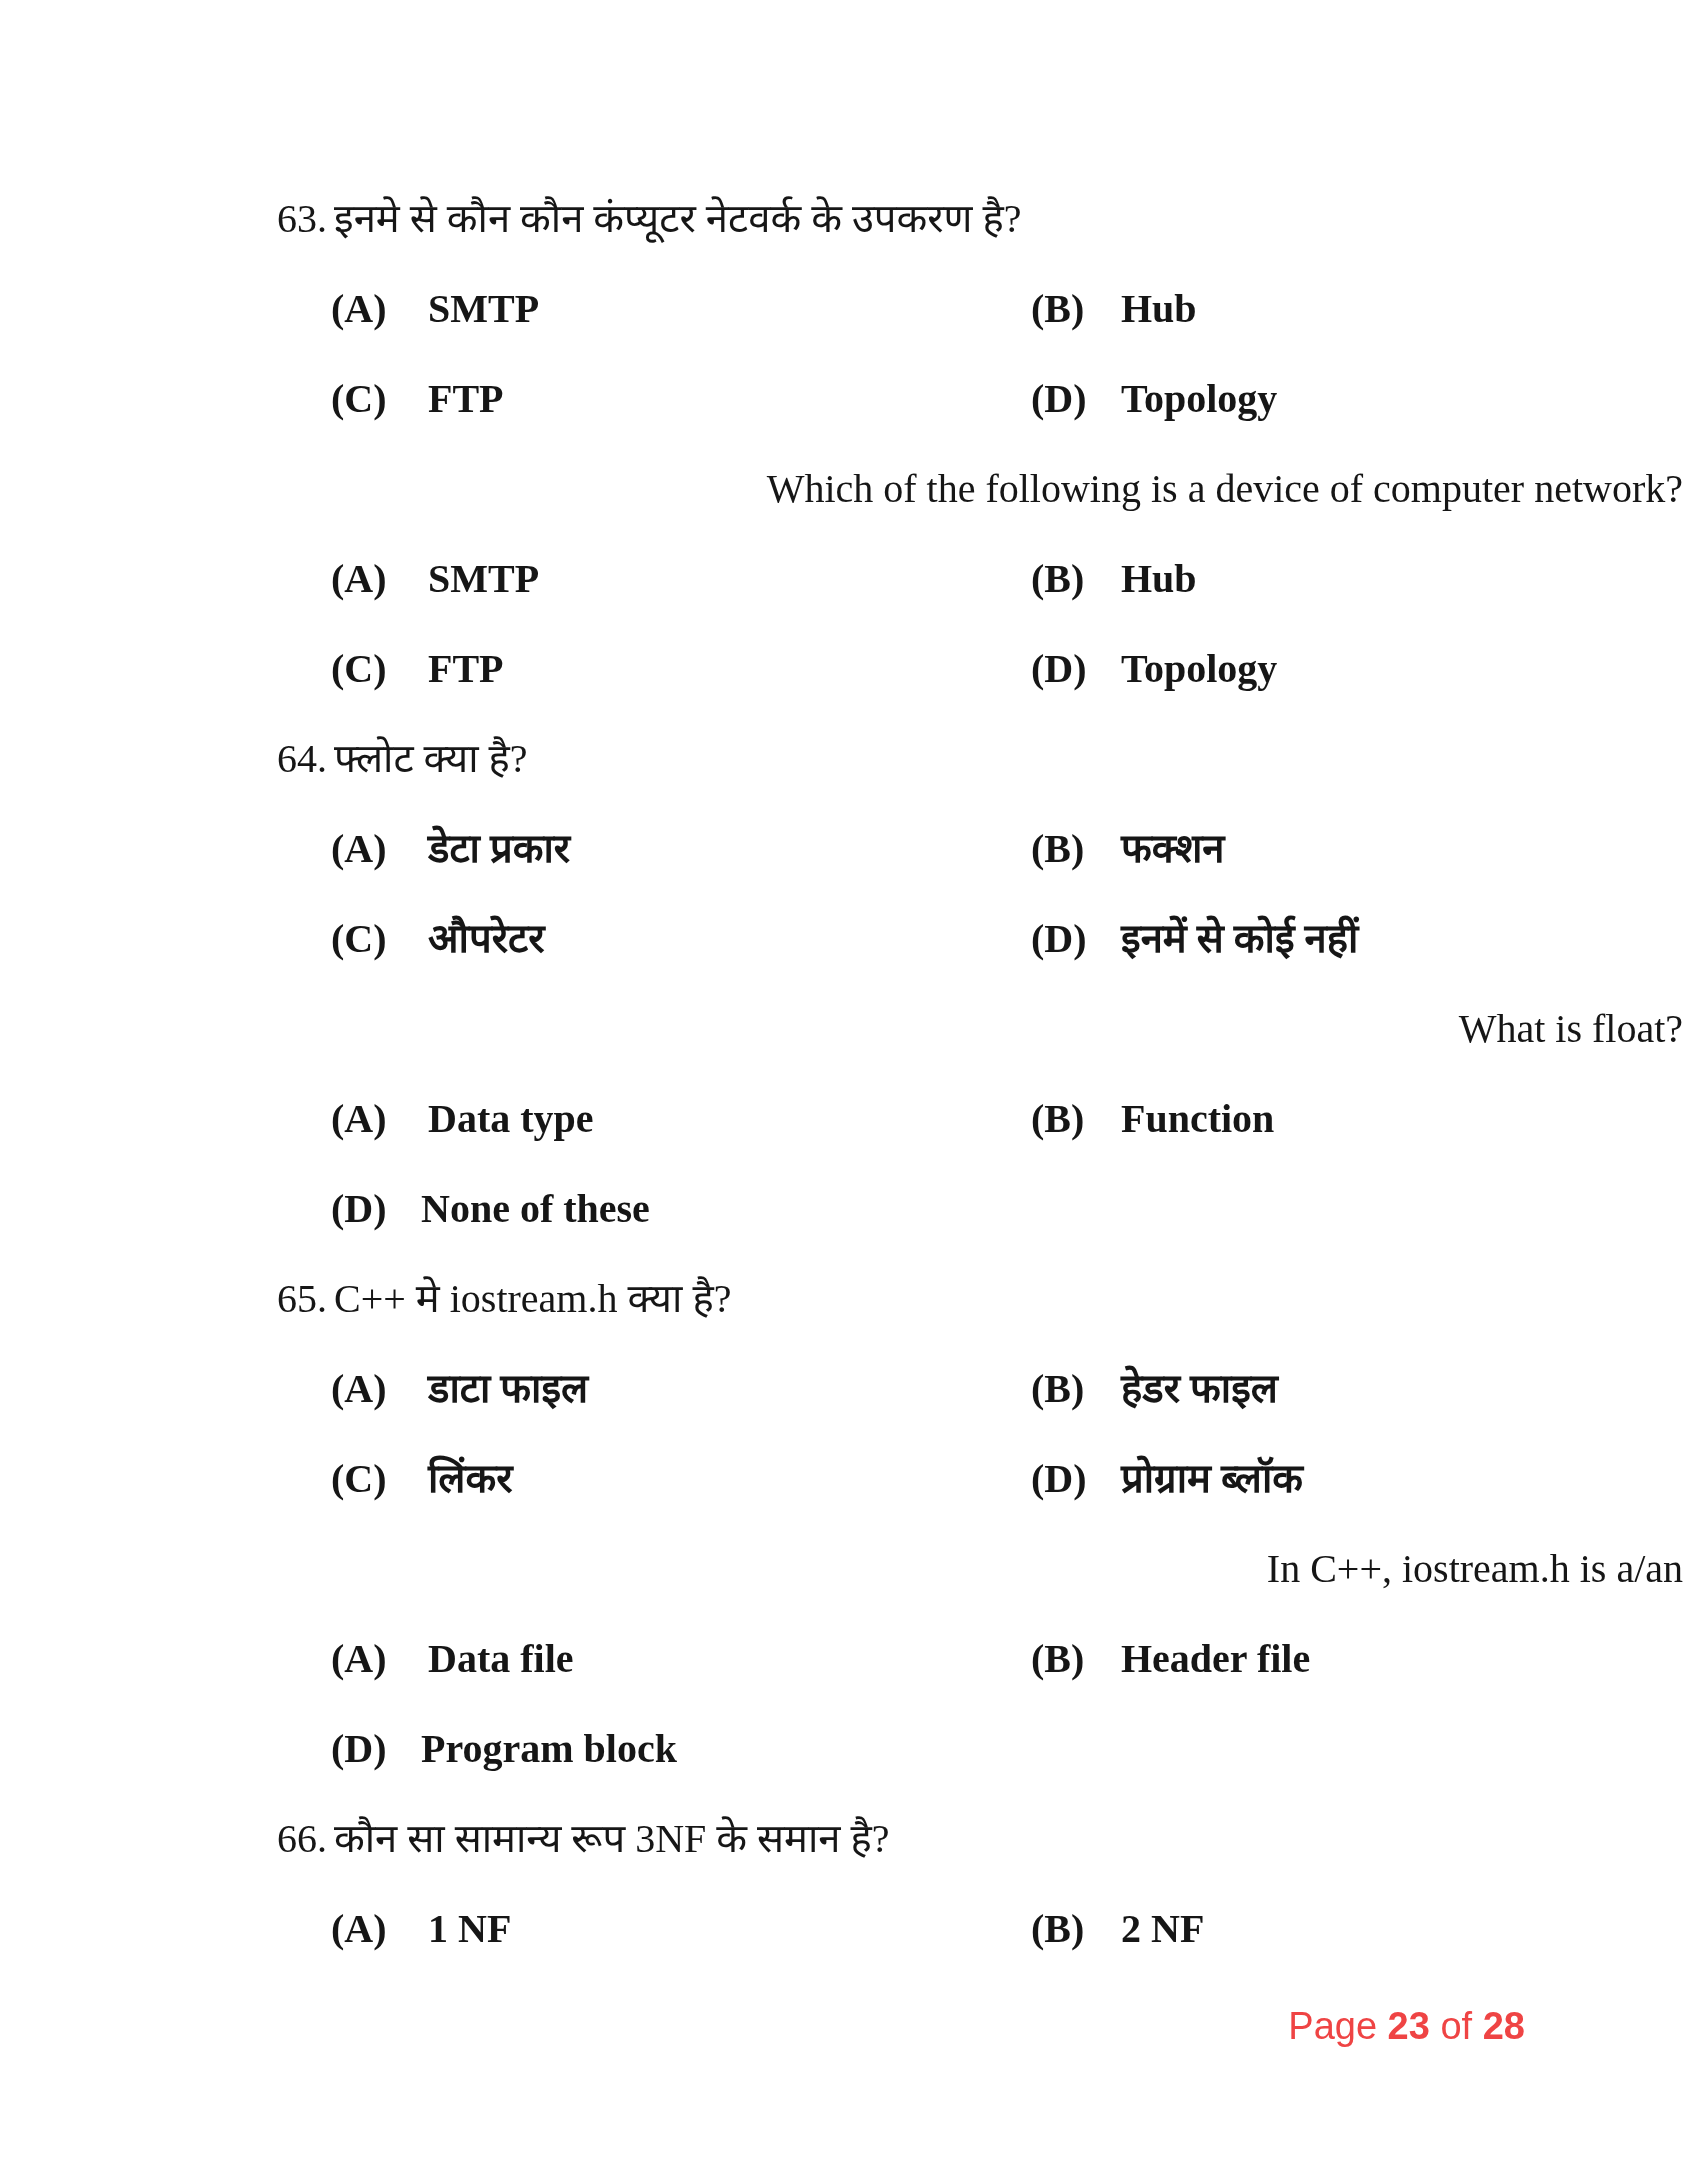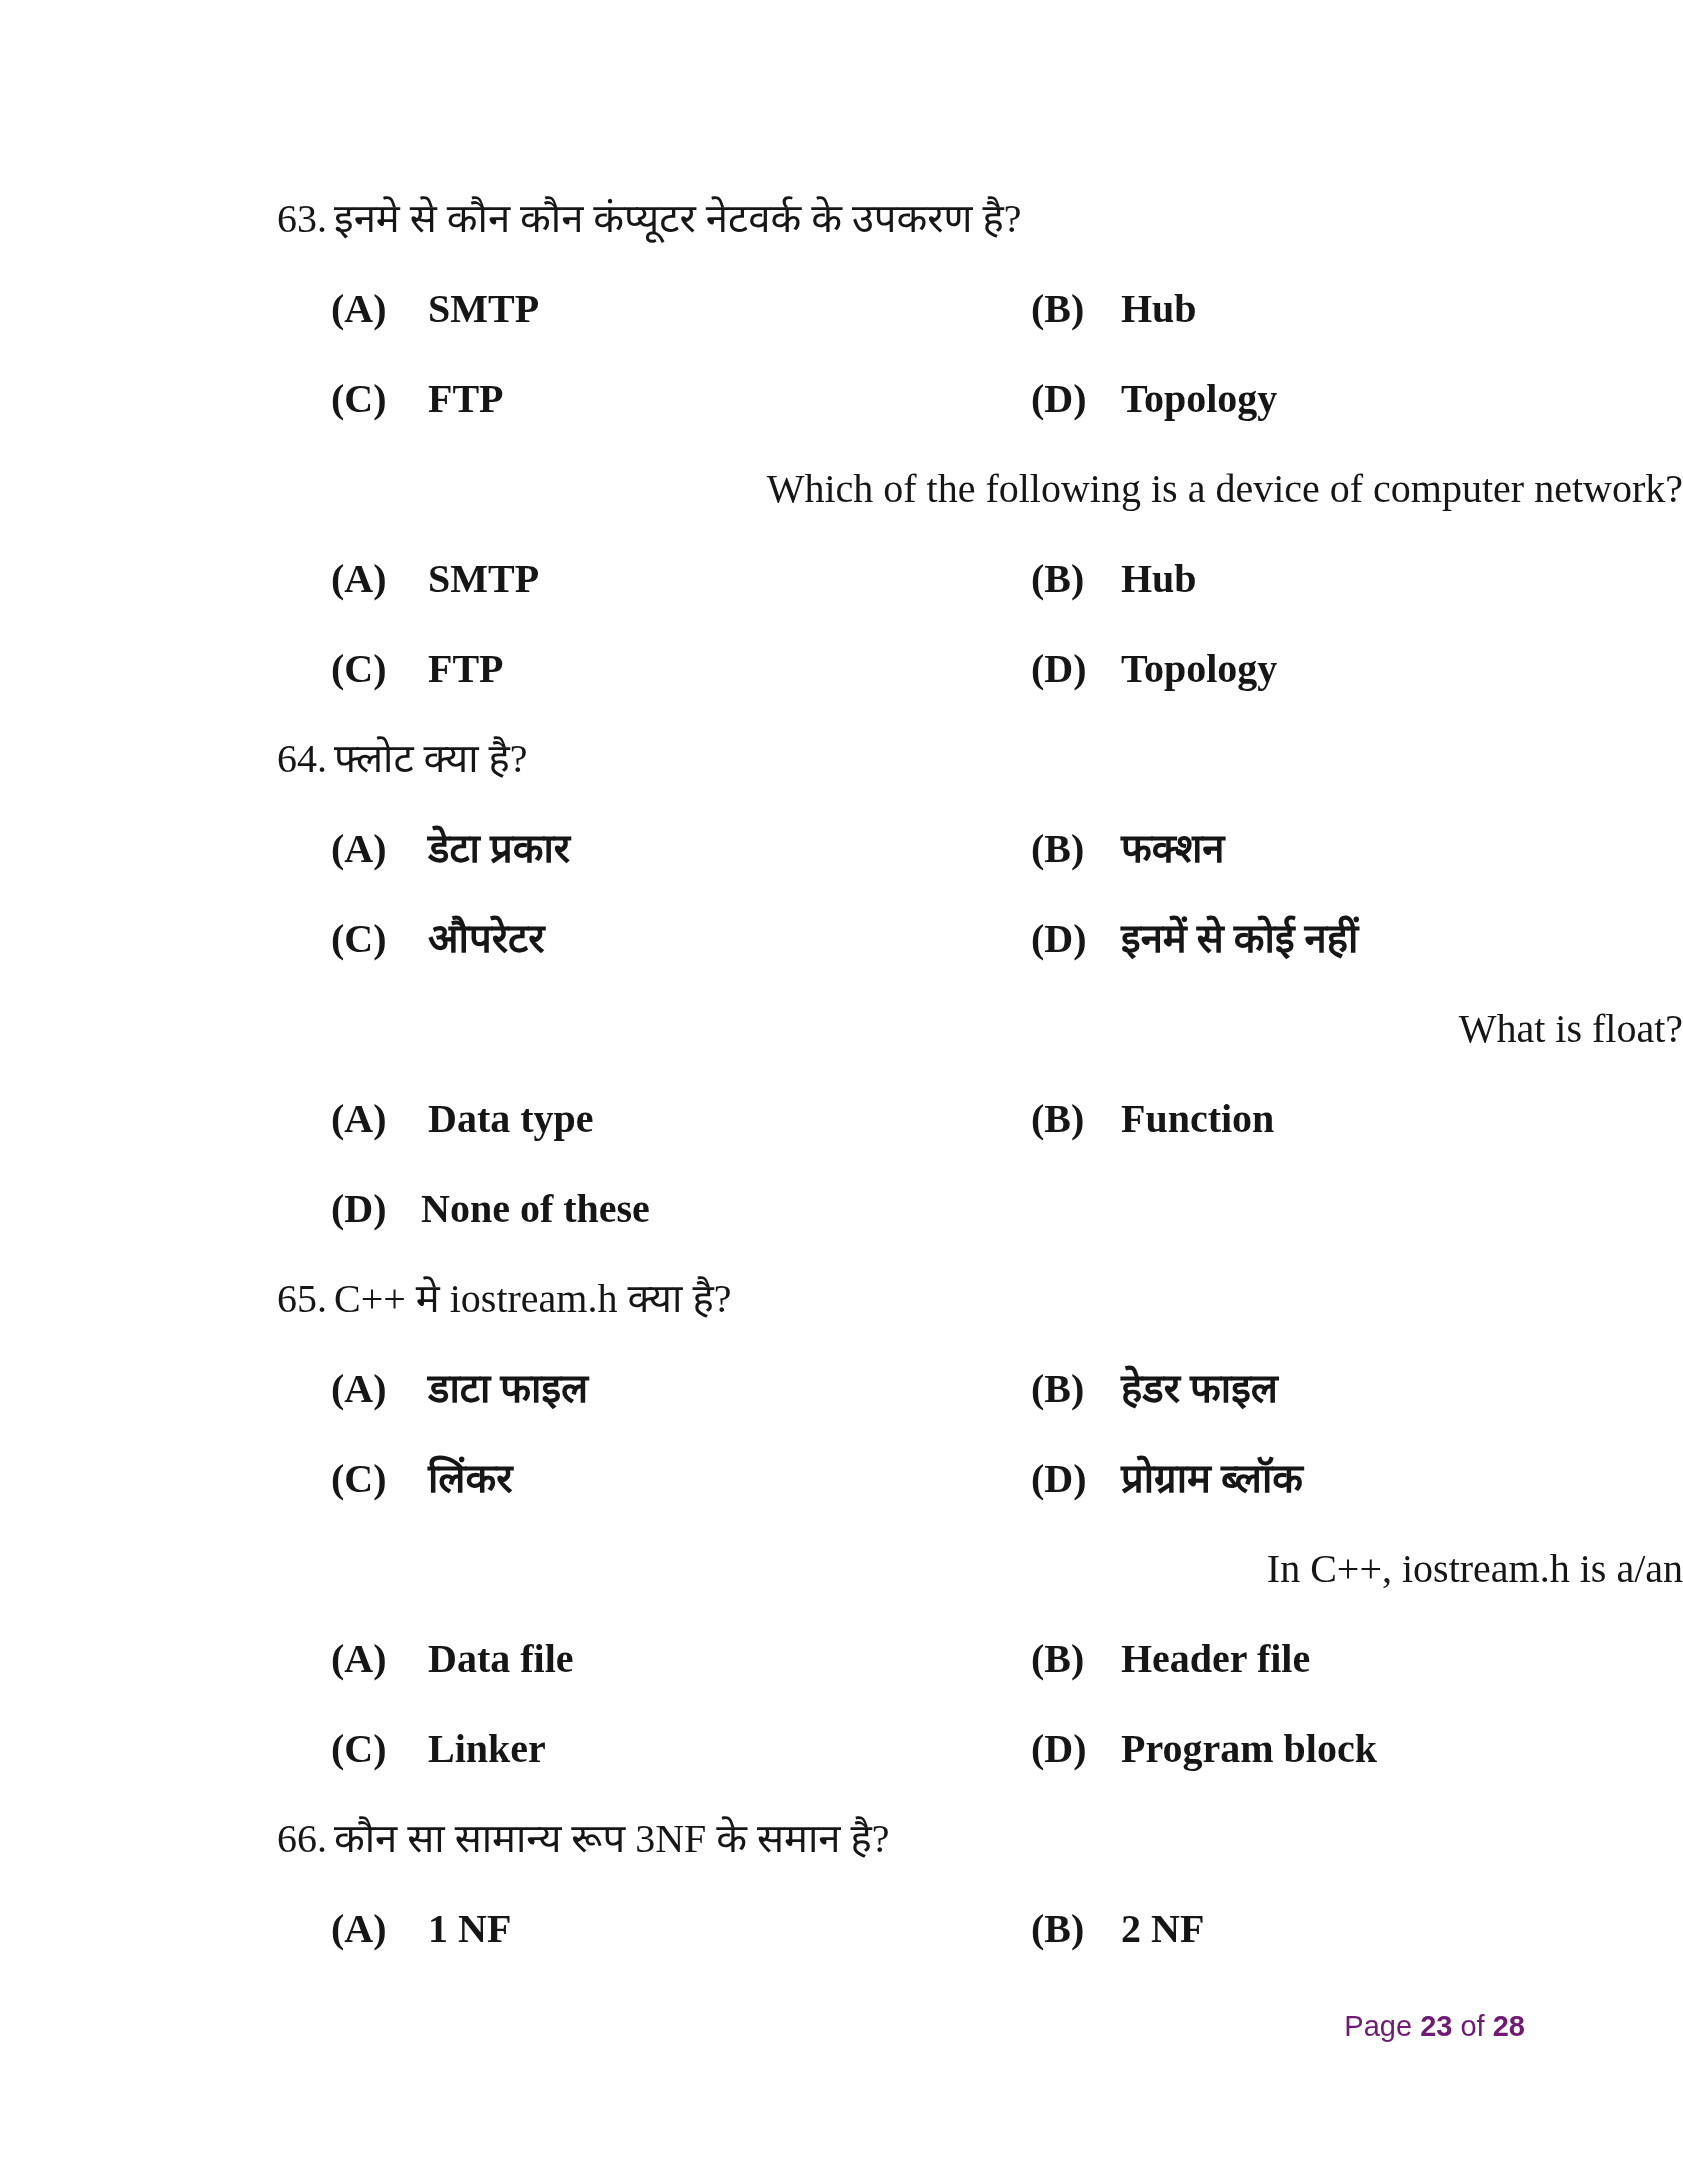--- a/index.html
+++ b/index.html
@@ -31,23 +31,23 @@
   .olabel-a { display:inline-block; width:97px; }
   .olabel-b { display:inline-block; width:90px; }
   
   .footer {
     position:absolute;
     top:2008px;
     left:0;
     width:1497px;
     text-align:right;
     font-family:"Liberation Sans", "DejaVu Sans", sans-serif;
-    font-size:29px;
+    font-size:38px;
     line-height:36px;
-    color:#701a75;
+    color:#ef4444;
   }
   .footer .bold { font-weight:bold; }
 </style>
 </head>
 <body>
 
 <div class="page">
   <div class="content">
       <div class="line q"><span class="qnum">63.</span><span class="qtext">इनमे से कौन कौन कंप्यूटर नेटवर्क के उपकरण है?</span></div>
       <div class="line opts">
@@ -92,21 +92,20 @@
       <div class="line opts">
         <div class="col-a"><span class="olabel-a">(C)</span><span class="otext">लिंकर</span></div>
         <div class="col-b"><span class="olabel-b">(D)</span><span class="otext">प्रोग्राम ब्लॉक</span></div>
       </div>
       <div class="line sub"><span class="subtext">In C++, iostream.h is a/an</span></div>
       <div class="line opts">
         <div class="col-a"><span class="olabel-a">(A)</span><span class="otext">Data file</span></div>
         <div class="col-b"><span class="olabel-b">(B)</span><span class="otext">Header file</span></div>
       </div>
       <div class="line opts">
-        <div class="col-a"><span class="olabel-a">(C)</span><span class="otext">Linker</span></div>
         <div class="col-b"><span class="olabel-b">(D)</span><span class="otext">Program block</span></div>
       </div>
       <div class="line q"><span class="qnum">66.</span><span class="qtext">कौन सा सामान्य रूप 3NF के समान है?</span></div>
       <div class="line opts">
         <div class="col-a"><span class="olabel-a">(A)</span><span class="otext">1 NF</span></div>
         <div class="col-b"><span class="olabel-b">(B)</span><span class="otext">2 NF</span></div>
       </div>
     </div>
 
   <div class="footer">

